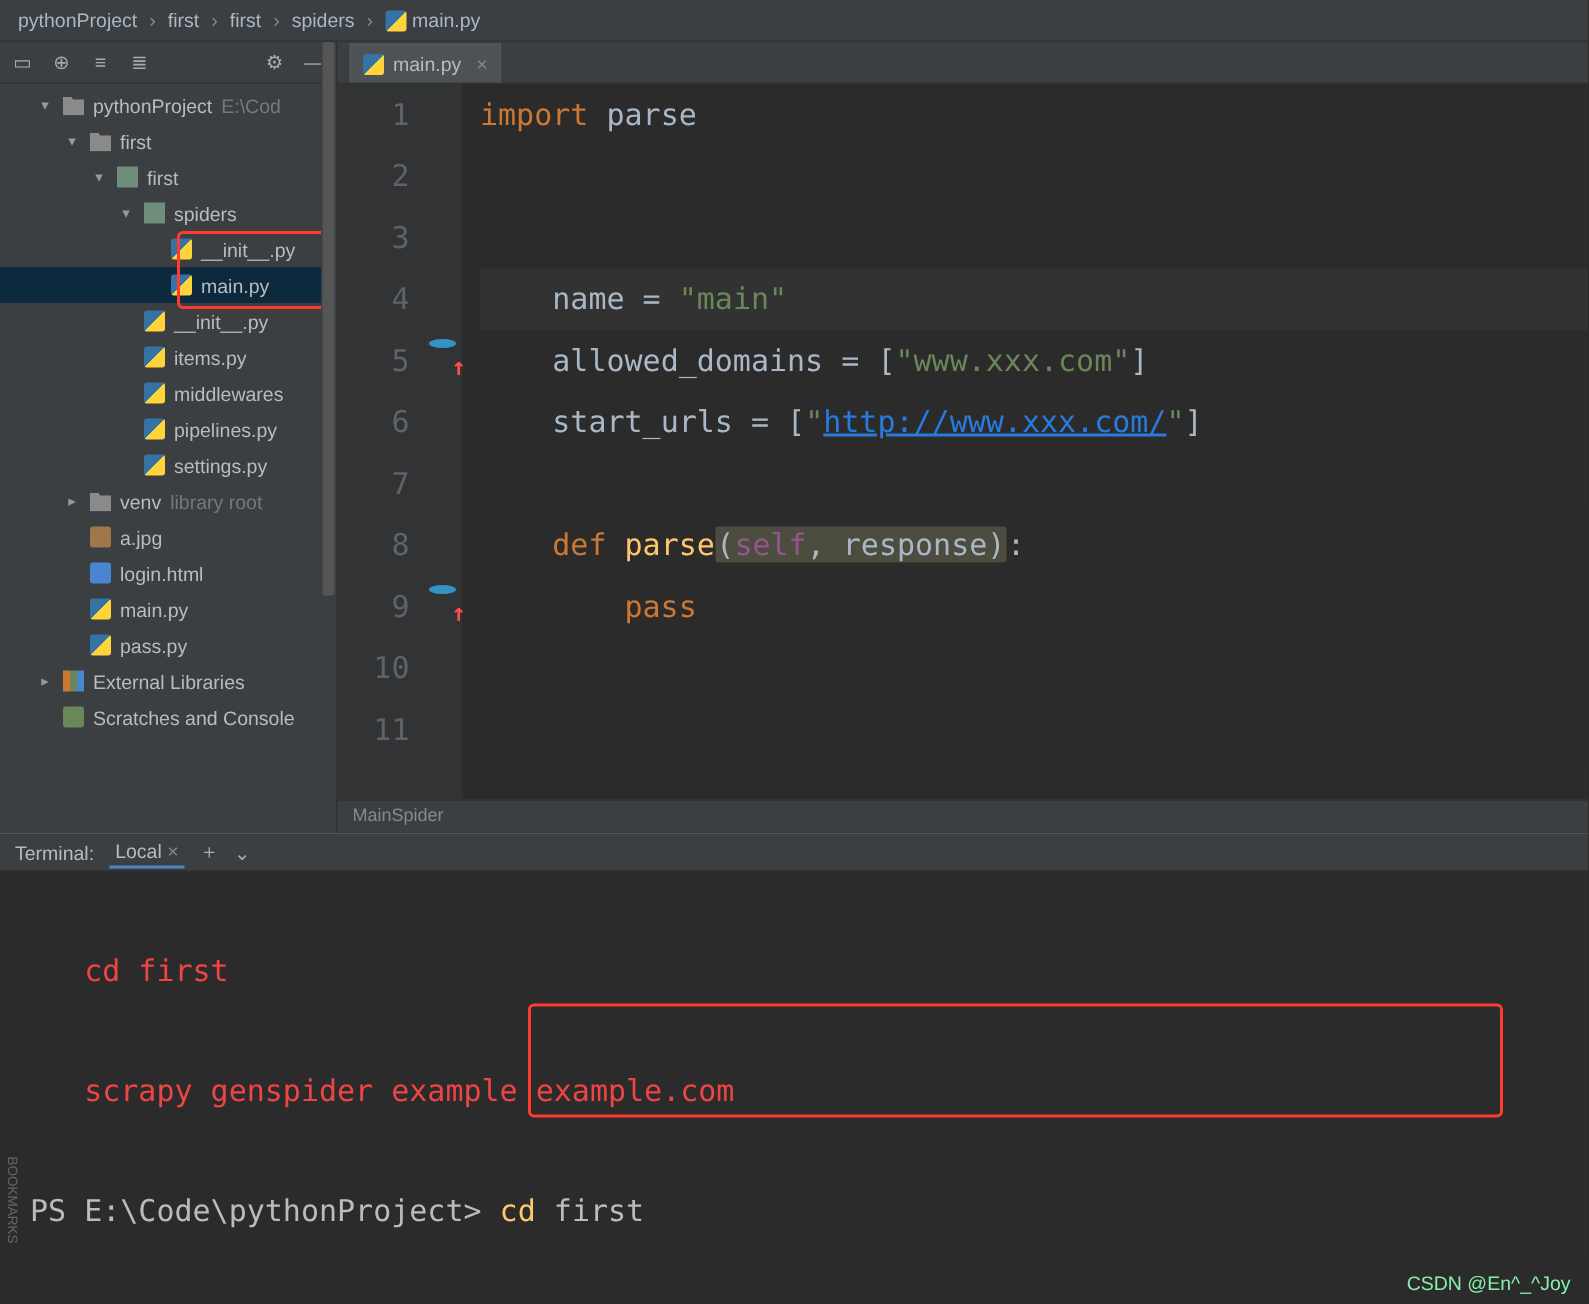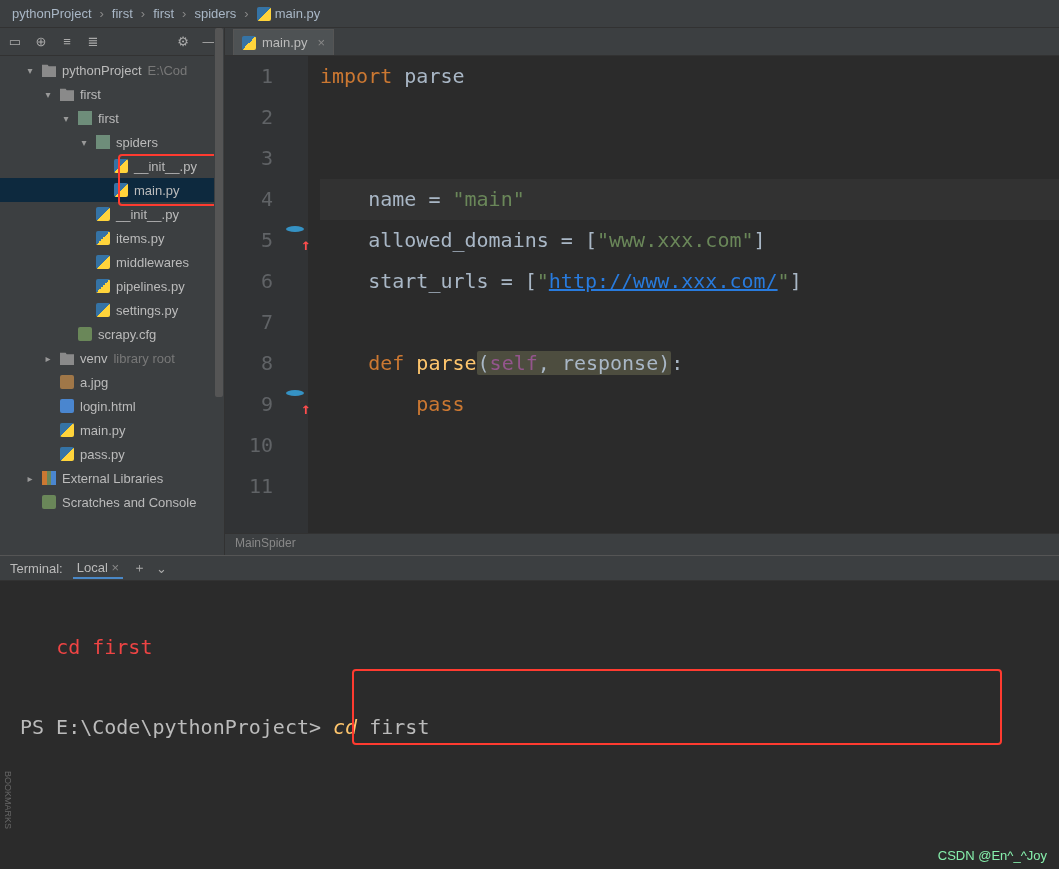--- a/index.html
+++ b/index.html
@@ -48,21 +48,21 @@
 .id { color:#a9b7c6; }
 .op { color:#a9b7c6; }
 .link { color:#287bde; text-decoration:underline; }
 .param-bg { background:#4d4d3f; border-radius:2px; padding:0 1px; }
 .crumbs2 { height:22px; background:#3c3f41; padding:2px 10px; color:#888; font-size:12px; border-top:1px solid #323232; }
 .terminal-bar { height:26px; background:#3c3f41; border-top:1px solid #555; border-bottom:1px solid #323232; display:flex; align-items:center; padding:0 10px; gap:10px; }
 .terminal-bar .ttab { color:#bbb; border-bottom:2px solid #4a88c7; padding:2px 4px; font-size:13px; }
 .terminal-bar .plus { color:#aaa; cursor:pointer; }
 .terminal { font-family:Consolas,monospace; font-size:20px; line-height:40px; padding:6px 12px 6px 20px; background:#2b2b2b; height:258px; color:#bbb; position:relative; white-space:pre; }
 .t-str { color:#ef4444; }
-.t-cmd { color:#ffc66d;font-style:italic; }
+.t-cmd { color:#ffc66d; }
 .watermark { position:absolute; right:12px; bottom:6px; color:#86efac; font-size:13px; }
 .proj-side { position:absolute; left:0; top:56px; width:16px; height:60px; background:#3c3f41; writing-mode:vertical-rl; text-align:center; font-size:11px; color:#aaa; border-right:1px solid #323232; display:flex; align-items:center; justify-content:center; }
 .bookmarks-side { position:absolute; left:0; bottom:34px; width:16px; height:70px; writing-mode:vertical-rl; font-size:9px; color:#666; display:flex; align-items:center; justify-content:center; }
 .scrollbar { position:absolute; right:0; top:0; width:10px; height:100%; background:#3c3f41; }
 .scrollbar .thumb { position:absolute; width:8px; left:1px; background:#555; border-radius:2px; }
 </style>
 </head>
 <body>
 
 <div class="breadcrumbs">
@@ -163,26 +163,20 @@
           <span class="ind" style="width:72px"></span>
           <span class="chev"></span>
           <span class="py-icon"></span>
           <span class="tr-label">pipelines.py</span>
         </div>
         <div class="row">
           <span class="ind" style="width:72px"></span>
           <span class="chev"></span>
           <span class="py-icon"></span>
           <span class="tr-label">settings.py</span>
-        </div>
-        <div class="row">
-          <span class="ind" style="width:54px"></span>
-          <span class="chev"></span>
-          <span class="file-icon"></span>
-          <span class="tr-label">scrapy.cfg</span>
         </div>
         <div class="row">
           <span class="ind" style="width:36px"></span>
           <span class="chev">▸</span>
           <span class="folder-icon"></span>
           <span class="tr-label">venv</span> 
           <span class="tr-path">library root</span>
         </div>
         <div class="row">
           <span class="ind" style="width:36px"></span>
@@ -278,20 +272,21 @@
 
 <div class="terminal-bar">
   <span>Terminal:</span>
   <span class="ttab"><span>Local</span> <span style="color:#888">×</span></span>
   <span class="plus">＋</span>
   <span class="plus">⌄</span>
 </div>
 
 <div class="terminal">
 <div><span>   </span><span class="t-str">cd first</span></div>
+<div><span>   </span><span class="t-str">scrapy genspider example example.com</span></div>
 <div><span>PS E:\Code\pythonProject&gt; </span><span class="t-cmd">cd</span><span> first</span></div>
 <div></div>
 
 
 <div class="highlight-box" style="left:352px; top:88px; width:650px; height:76px;"></div>
 </div>
 
 <div class="bookmarks-side">
     <span>BOOKMARKS</span>
   </div>

